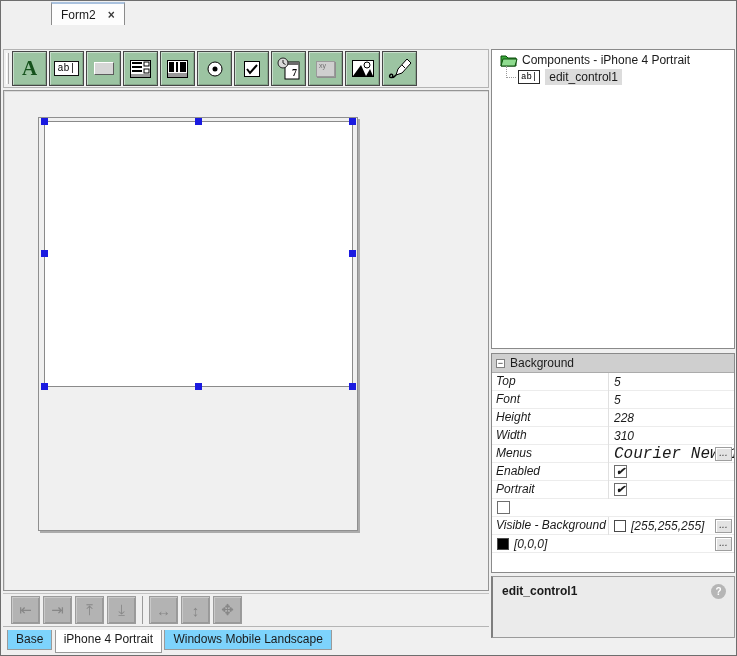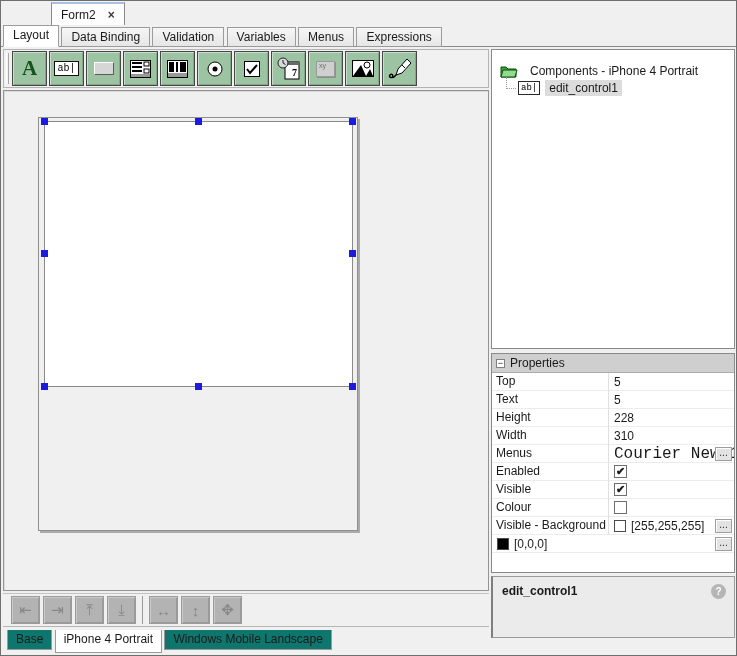--- a/index.html
+++ b/index.html
@@ -61,35 +61,35 @@
   
   .alignbar { position:absolute; left:0; top:544px; width:486px; height:34px;
               border-top:1px solid #c2c2c2; border-bottom:1px solid #b5b5b5; background:#f0f0f0; display:flex; align-items:center; padding-left:8px; }
   .al-btn { width:29px; height:28px; background:#b3b3b3; border:1px solid #9b9b9b;
             box-shadow:inset 1px 1px 0 #c9c9c9, inset -1px -1px 0 #999;
             color:#878787; font-size:15px; display:flex; align-items:center; justify-content:center; margin-right:3px; }
   .al-sep { width:1px; height:28px; background:#9a9a9a; margin:0 6px 0 3px; }
   
   .bottomtabs { position:absolute; left:0; top:581px; width:486px; height:23px; padding-left:4px; white-space:nowrap; }
   .btab { display:inline-block; height:20px; line-height:19px; padding:0 8px;
-          border:1px solid #9a9a9a; border-top:none; background:#0f766e; margin-right:-1px; vertical-align:top; }
+          border:1px solid #9a9a9a; border-top:none; background:#7dd3fc; margin-right:-1px; vertical-align:top; }
   .btab.active { background:#fff; height:23px; position:relative; z-index:2; }
   
   .tree { position:absolute; left:0; top:0; width:244px; height:300px; background:#fff; border:1px solid #8a8a8a; }
-  .tree-root { display:flex; align-items:flex-end; gap:12px; margin:14px 0 0 8px; }
+  .tree-root { display:flex; align-items:flex-end; gap:4px; margin:3px 0 0 8px; }
   .tree-child { display:flex; align-items:flex-end; margin-left:14px; height:18px; }
   .tree-line { width:10px; height:12px; border-left:1px dotted #9a9a9a; border-bottom:1px dotted #9a9a9a; margin-bottom:7px; }
   .tree-abl { background:#fff; border:1px solid #2a2a2a; font-family:"Liberation Mono", monospace;
               font-size:9px; line-height:12px; padding:0 2px; color:#000; margin:0 5px 1px 2px; }
   .tree-sel { padding:1px 4px; }
   
   .props { position:absolute; left:0; top:304px; width:244px; height:220px; background:#fff; border:1px solid #8a8a8a; }
   .props-hdr { height:19px; background:#cfcfcf; border-bottom:1px solid #ababab; display:flex; align-items:center; gap:5px; padding-left:4px; }
   .collapse-box { width:9px; height:9px; background:#fff; border:1px solid #808080; font-size:9px; line-height:7px; text-align:center; color:#111; }
-  .prow { display:flex; align-items:center; height:18px; border-bottom:1px solid #ececec; }
+  .prow { display:flex; align-items:center; height:18px; border-bottom:1px solid #ececec;font-style:italic; }
   .pname { width:117px; padding-left:4px; border-right:1px solid #e0e0e0; height:18px; line-height:17px;
            overflow:hidden; white-space:nowrap; flex:none; }
   .pval { flex:1; padding-left:5px; display:flex; align-items:center; gap:5px; position:relative; height:18px; overflow:hidden; }
   .mono { font-family:"Liberation Mono", monospace; font-size:16px; white-space:nowrap;text-align:center; }
   .pcheck { width:13px; height:13px; border:1px solid #6e6e6e; background:#fff; font-size:11px; line-height:11px;
             text-align:center; color:#1a1a1a; font-weight:bold; }
   .swatch { width:12px; height:12px; border:1px solid #4a4a4a; flex:none; }
   .dots-btn { position:absolute; right:2px; top:2px; width:17px; height:14px; background:#e3e3e3; border:1px solid #9e9e9e;
               font-size:10px; line-height:10px; text-align:center; color:#333;
               box-shadow:inset 1px 1px 0 #fff; cursor:pointer; }
@@ -107,28 +107,20 @@
 
 <div class="window">
 
   <div class="doctabs">
     <div class="doctab">
       <span>Form2</span>
       <span class="close">×</span>
     </div>
   </div>
 
-  <div class="subtabs">
-    <span class="tab active">Layout</span>
-    <span class="tab">Data Binding</span>
-    <span class="tab">Validation</span>
-    <span class="tab">Variables</span>
-    <span class="tab">Menus</span>
-    <span class="tab">Expressions</span>
-  </div>
 
   <div class="content">
 
     <div class="leftcol">
 
       <div class="toolbar">
         <div class="grip"></div>
 
         <div class="tb-btn" style="left: 8px; background: rgb(156, 196, 162);">
           <span class="glyph-A">A</span>
@@ -246,31 +238,31 @@
         <div class="tree-child">
           <div class="tree-line"></div>
           <span class="tree-abl">ab|</span>
           <span class="tree-sel" style="background: rgb(220, 220, 220);">edit_control1</span>
         </div>
       </div>
 
       <div class="props">
         <div class="props-hdr">
           <span class="collapse-box">−</span>
-          <span>Properties</span>
+          <span>Background</span>
         </div>
 
         <div class="prow">
           <span class="pname">Top</span>
           <span class="pval">
               <span>5</span>
             </span>
         </div>
         <div class="prow">
-          <span class="pname">Text</span>
+          <span class="pname">Font</span>
           <span class="pval">
               <span>5</span>
             </span>
         </div>
         <div class="prow">
           <span class="pname">Height</span>
           <span class="pval">
               <span>228</span>
             </span>
         </div>
@@ -287,27 +279,26 @@
             <span class="dots-btn">...</span>
           </span>
         </div>
         <div class="prow">
           <span class="pname">Enabled</span>
           <span class="pval">
               <span class="pcheck">✔</span>
             </span>
         </div>
         <div class="prow">
-          <span class="pname">Visible</span>
+          <span class="pname">Portrait</span>
           <span class="pval">
               <span class="pcheck">✔</span>
             </span>
         </div>
         <div class="prow">
-          <span class="pname">Colour</span>
           <span class="pval">
               <span class="pcheck"></span>
             </span>
         </div>
         <div class="prow">
           <span class="pname">Visible - Background</span>
           <span class="pval">
             <span class="swatch" style="background: rgb(255, 255, 255);"></span>
             <span>[255,255,255]</span>
             <span class="dots-btn">...</span>

